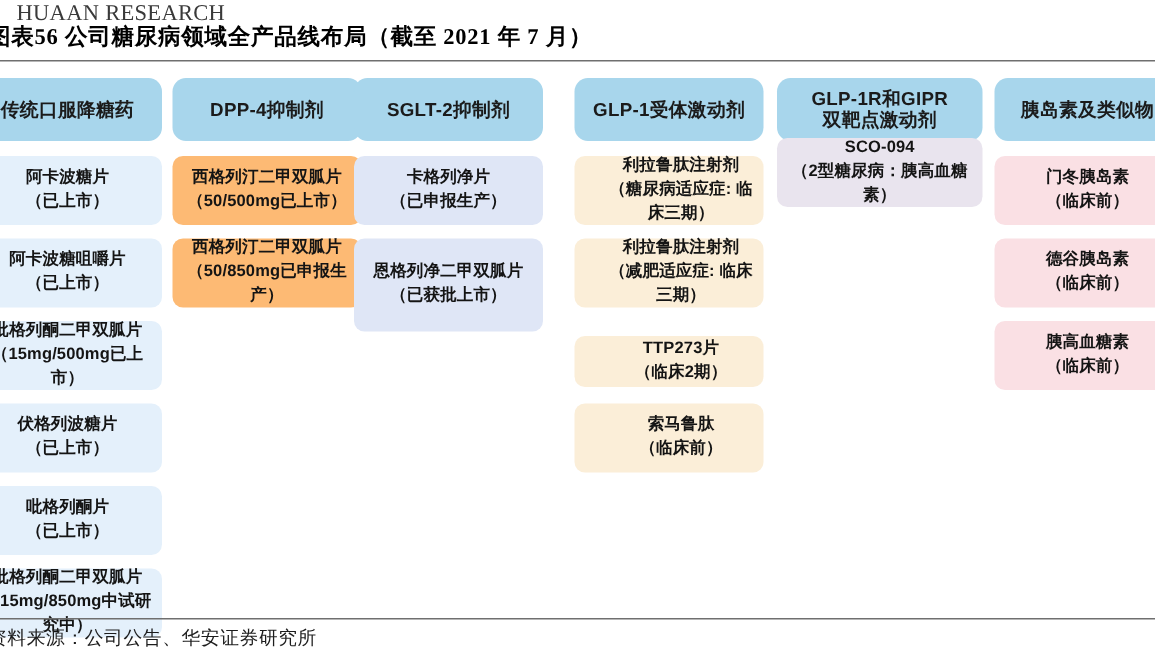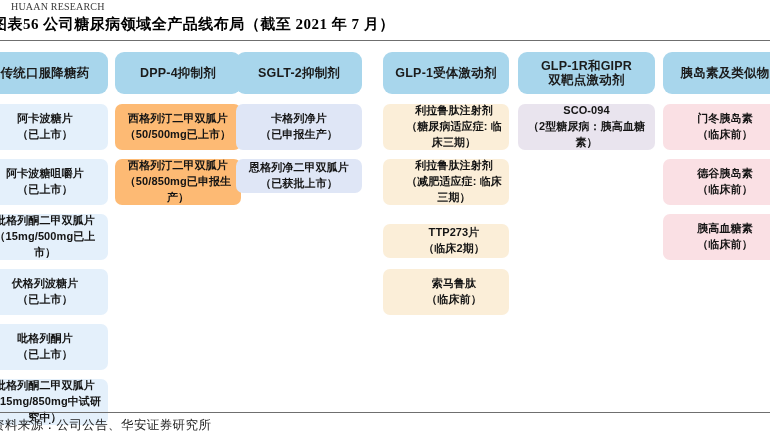--- a/index.html
+++ b/index.html
@@ -20,21 +20,21 @@
     position: absolute;
     left: 0; top: 0;
     width: 770px;
     height: 14px;
   }
   #brand-text {
     position: absolute;
     left: 11px;
     top: 1px;
     font-family: "Liberation Serif", "DejaVu Serif", serif;
-    font-size: 10px;
+    font-size: 15px;
     letter-spacing: 0.2px;
     color: #3a3a3a;
     white-space: nowrap;
   }
 
   
   #figure-title {
     position: absolute;
     left: -8px;
     top: 15px;
@@ -193,21 +193,21 @@
     <div class="column" style="left: 236px; width: 126px;">
       <div class="col-header">
         <div>
           <div>SGLT-2抑制剂</div>
         </div>
       </div>
       <div class="cell pal-lav" style="top: 52px; width: 126px; height: 46px;">
         <div class="l1">卡格列净片</div>
         <div class="l2">（已申报生产）</div>
       </div>
-      <div class="cell pal-lav" style="top: 107px; width: 126px; height: 34px; align-items: center;">
+      <div class="cell pal-lav" style="top: 107px; width: 126px; height: 62px; align-items: center;">
         <div class="l1">恩格列净二甲双胍片</div>
         <div class="l2">（已获批上市）</div>
       </div>
     </div>
     <div class="column" style="left: 383px; width: 126px;">
       <div class="col-header">
         <div>
           <div>GLP-1受体激动剂</div>
         </div>
       </div>
@@ -228,21 +228,21 @@
         <div class="l2">（临床前）</div>
       </div>
     </div>
     <div class="column" style="left: 518px; width: 137px; border-radius: 13px;">
       <div class="col-header two-line">
         <div>
           <div>GLP-1R和GIPR</div>
           <div>双靶点激动剂</div>
         </div>
       </div>
-      <div class="cell pal-grape" style="top: 52px; width: 137px; height: 46px; align-items: center;">
+      <div class="cell pal-grape" style="top: 40px; width: 137px; height: 46px; align-items: center;">
         <div class="l1">SCO-094</div>
         <div class="l2">（2型糖尿病：胰高血糖素）</div>
       </div>
     </div>
     <div class="column" style="left: 663px; width: 124px;">
       <div class="col-header">
         <div>
           <div>胰岛素及类似物</div>
         </div>
       </div>

